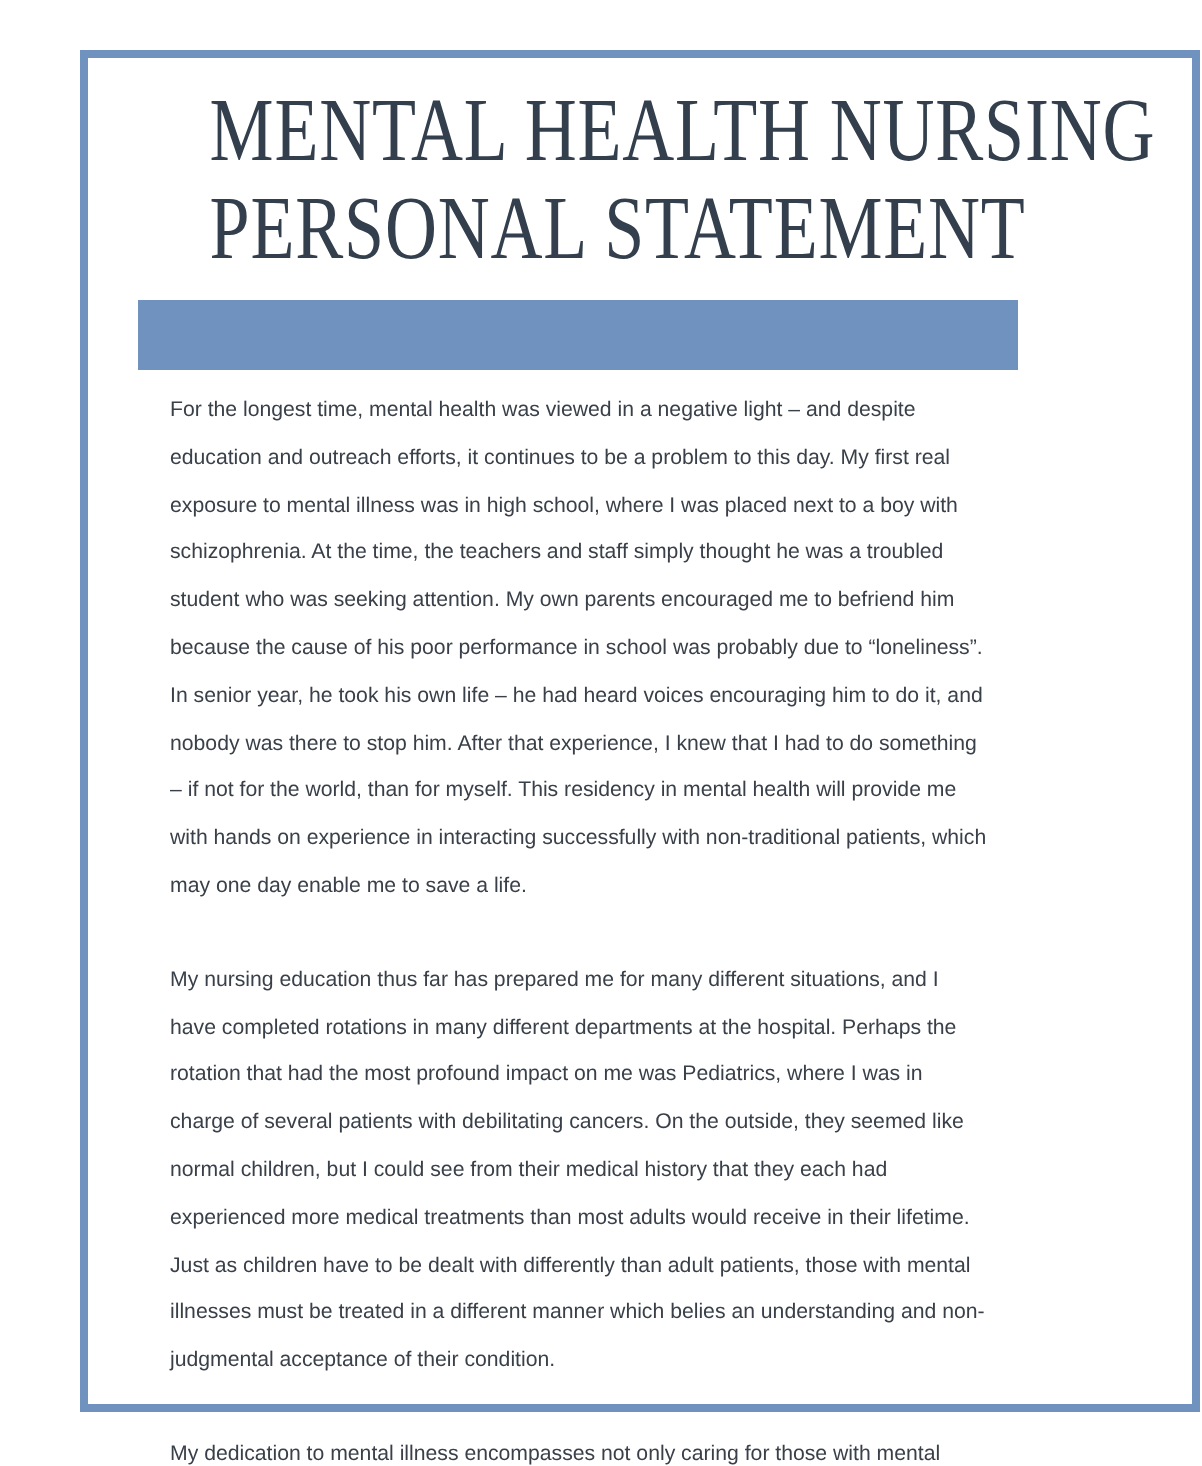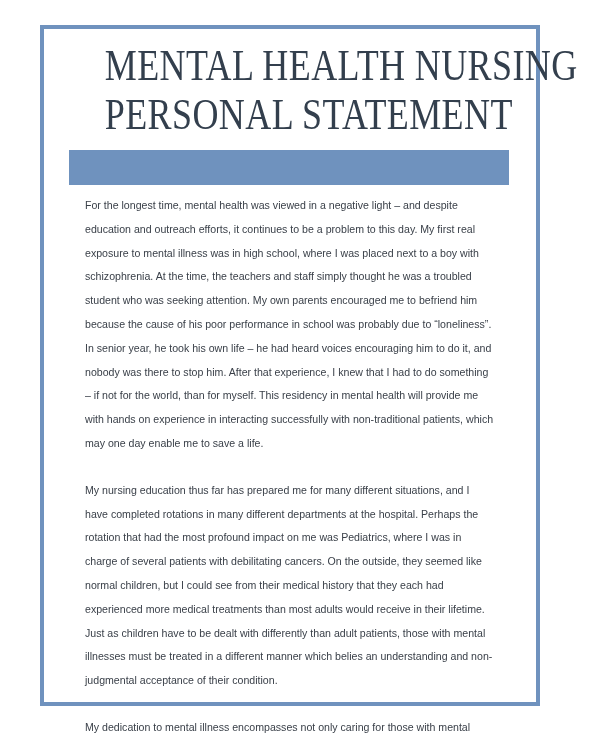--- a/index.html
+++ b/index.html
@@ -19,21 +19,21 @@
     width: 601px;
     height: 733px;
     background: #ffffff;
   }
 
   
   .frame {
     position: absolute;
     left: 40px;
     top: 25px;
-    width: 500px;
+    width: 560px;
     height: 681px;
     border: 4px solid #6f92be;
     box-sizing: border-box;
     background: #ffffff;
   }
 
   .frame-inner {
     position: absolute;
     left: 0;
     top: 0;

